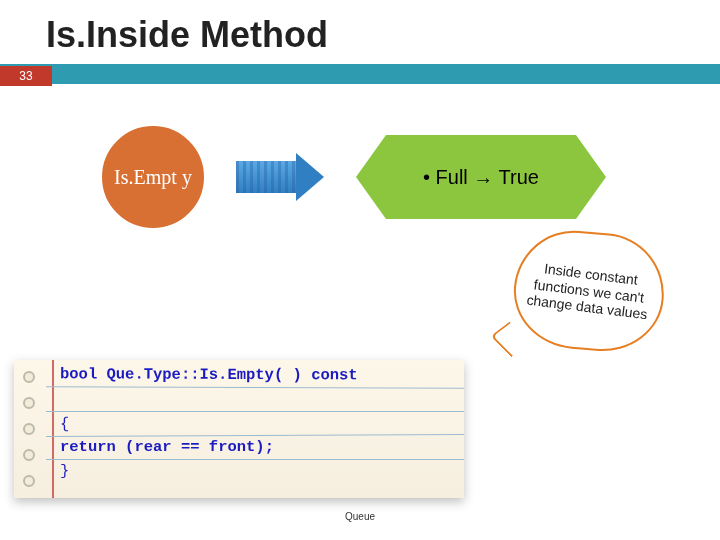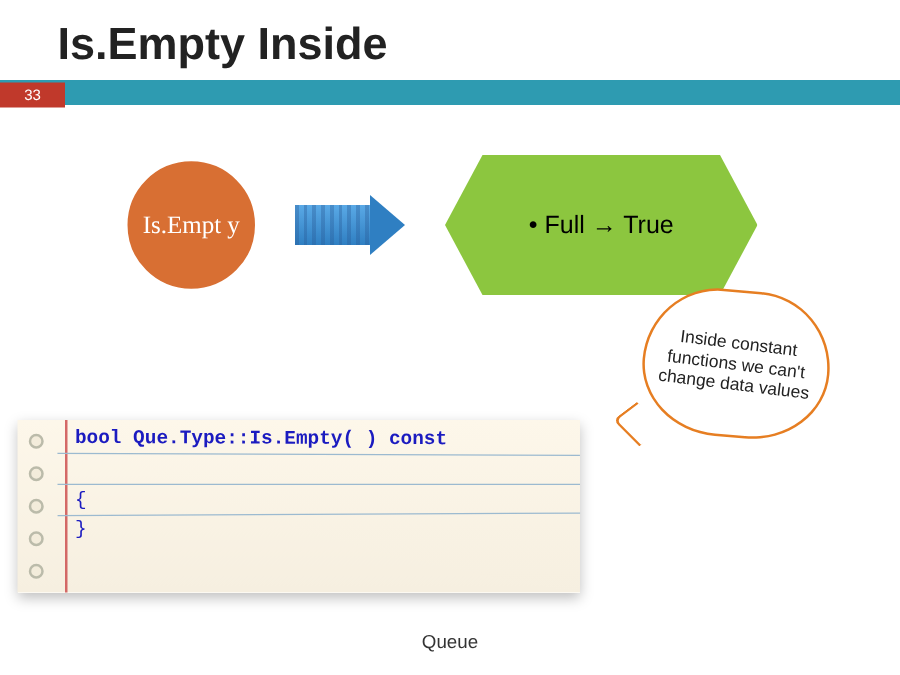--- a/index.html
+++ b/index.html
@@ -8,47 +8,47 @@
   .title { font-size: 36px; font-weight: bold; color: #222; padding: 14px 30px 8px 46px; }
   .bar { width: 720px; height: 20px; background: #2e9bb1; }
   .page-badge { position: absolute; left: 0; top: 66px; width: 52px; height: 20px; background: #c0392b; color: #fff; font-size: 12px; display: flex; align-items: center; justify-content: center; }
   .row { display: flex; align-items: center; gap: 30px; margin-top: 40px; margin-left: 100px; }
   .circle { width: 106px; height: 106px; border-radius: 50%; background: #d86f33; border: 2px solid #fff; display: flex; align-items: center; justify-content: center; color: #fff; font-size: 20px; font-family: "Times New Roman", serif; text-align: center; }
   .circle span { display: block; line-height: 1.05; }
   .arrow { position: relative; width: 90px; height: 44px; }
   .arrow-body { position: absolute; left: 0; top: 6px; width: 62px; height: 32px; background: linear-gradient(#5aa9e6, #2f7fc2); }
   .arrow-head { position: absolute; left: 60px; top: -2px; width: 0; height: 0; border-top: 24px solid transparent; border-bottom: 24px solid transparent; border-left: 28px solid #2f7fc2; }
   .arrow-stripes { position: absolute; left: 0; top: 6px; width: 62px; height: 32px; background: repeating-linear-gradient(90deg, rgba(40,90,150,.9) 0 3px, transparent 3px 7px); opacity: .4; }
-  .hex-wrap { position: relative; width: 250px; height: 112px; }
+  .hex-wrap { position: relative; width: 250px; height: 84px; }
   .hex { position: absolute; inset: 0; background: #8cc63f; clip-path: polygon(12% 0, 88% 0, 100% 50%, 88% 100%, 12% 100%, 0 50%); border-radius: 4px; }
   .hex-text { position: absolute; inset: 0; display: flex; flex-direction: column; justify-content: center; align-items: center; color: #000; font-size: 20px; white-space: pre; }
 
   .callout { position: absolute; right: 56px; top: 232px; width: 150px; height: 118px; }
   .callout-cloud { position: absolute; inset: 0; background: #fff; border: 2px solid #e67e22; border-radius: 40% 40% 42% 42% / 52% 52% 48% 48%; transform: rotate(5deg); }
   .callout-cloud::after { content: ""; position: absolute; left: -16px; bottom: -10px; width: 28px; height: 22px; background: #fff; border: 2px solid #e67e22; border-right: none; border-top: none; transform: rotate(40deg) skewX(-8deg); border-radius: 0 0 0 6px; }
   .callout-text { position: absolute; inset: 10px; display: flex; align-items: center; justify-content: center; text-align: center; transform: rotate(7deg); font-family: "Comic Sans MS", cursive, sans-serif; font-size: 14px; color: #222; line-height: 1.2; }
 
-  .code-panel { position: absolute; left: 14px; top: 336px; width: 450px; height: 138px; box-shadow: 0 4px 10px rgba(0,0,0,.25); background: linear-gradient(#fdf7ea, #f6efe0); border-left: 32px solid transparent; }
+  .code-panel { position: absolute; left: 14px; top: 360px; width: 450px; height: 138px; box-shadow: 0 4px 10px rgba(0,0,0,.25); background: linear-gradient(#fdf7ea, #f6efe0); border-left: 32px solid transparent; }
   .hole-col { position: absolute; left: -30px; top: 4px; bottom: 4px; width: 26px; display: flex; flex-direction: column; justify-content: space-around; }
   .hole { width: 12px; height: 12px; border: 2px solid #bba; border-radius: 50%; background: #f3ecdb; margin: 2px auto; }
   .margin-line { position: absolute; left: 6px; top: 0; bottom: 0; width: 0; border-left: 2px solid rgba(205, 80, 80, .85); }
   .panel-lines { position: absolute; left: 0; right: 0; top: 4px; font-family: Consolas, "Courier New", monospace; font-size: 15.5px; color: #1b1bc0; }
   .codeLine { border-bottom: 1.6px solid #9cbad0; padding: 2px 0 3px 14px; height: 24px; }
   .codeLine.straight { transform: rotate(0.2deg); }
   .codeLine.small-indent { transform: rotate(-0.3deg); }
   .codeLine:last-child { border-bottom: 0; }
   .kw { font-weight: bold; }
 
-  .footer { position: absolute; left: 0; right: 0; bottom: 18px; text-align: center; font-size: 15px; color: #333; }
+  .footer { position: absolute; left: 0; right: 0; bottom: 18px; text-align: center; font-size: 10px; color: #333; }
 </style>
 </head>
 <body>
 
 <div class="slide">
-  <div class="title">Is.Empty Inside</div>
+  <div class="title">Is.Inside Method</div>
   <div class="bar"></div>
   <div class="page-badge">33</div>
 
   <div class="row">
     <div class="circle">
       <span>Is.Empt
 y</span>
     </div>
     <div class="arrow">
       <div class="arrow-body"></div>
@@ -74,18 +74,19 @@
         <div class="hole"></div>
         <div class="hole"></div>
         <div class="hole"></div>
         <div class="hole"></div>
     </div>
     <div class="margin-line"></div>
     <div class="panel-lines">
       <div class="codeLine straight"><span class="kw">bool Que.Type::Is.Empty( )  const</span></div>
       <div class="codeLine"> </div>
       <div class="codeLine small-indent">{</div>
+      <div class="codeLine"><span class="kw">   return (rear == front);</span></div>
       <div class="codeLine">}</div>
     </div>
   </div>
 
   <div class="footer">Queue</div>
 </div>
 
 </body></html>

